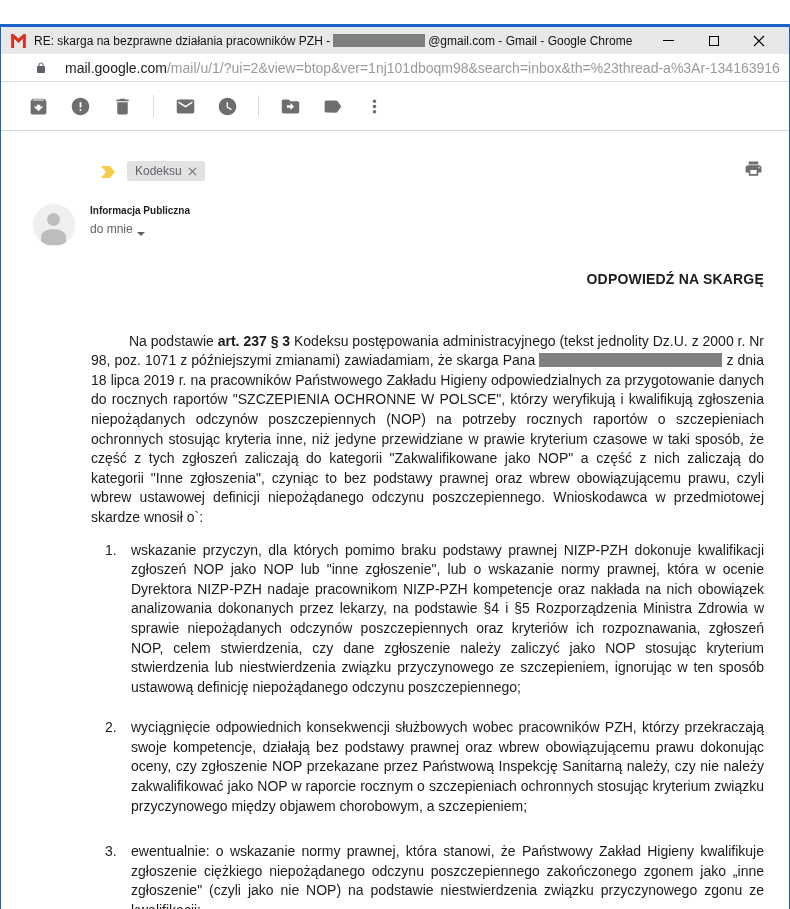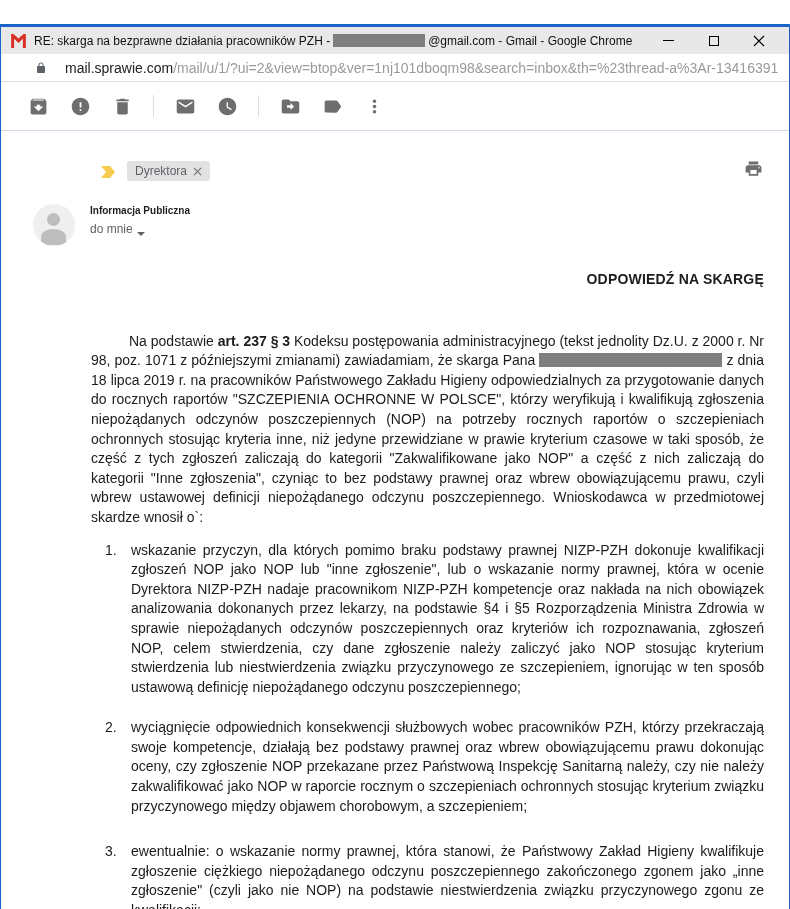--- a/index.html
+++ b/index.html
@@ -100,21 +100,21 @@
         </svg>
       </div>
     </div>
   </div>
 
   <div class="urlbar">
     <svg class="lock" viewBox="0 0 24 24">
       <path fill="#5f6368" d="M18 8h-1V6c0-2.76-2.24-5-5-5S7 3.24 7 6v2H6c-1.1 0-2 .9-2 2v10c0 1.1.9 2 2 2h12c1.1 0 2-.9 2-2V10c0-1.1-.9-2-2-2zm-9-2c0-1.71 1.39-3.1 3.1-3.1 1.71 0 3.1 1.39 3.1 3.1v2H9z"></path>
     </svg>
     <div class="url">
-      <span class="domain">mail.sprawie.com</span><span class="path">/mail/u/1/?ui=2&amp;view=btop&amp;ver=1nj101dboqm98&amp;search=inbox&amp;th=%23thread-a%3Ar-134163916...</span>
+      <span class="domain">mail.google.com</span><span class="path">/mail/u/1/?ui=2&amp;view=btop&amp;ver=1nj101dboqm98&amp;search=inbox&amp;th=%23thread-a%3Ar-134163916...</span>
     </div>
   </div>
 
   <div class="toolbar">
     <div class="tb-icon">
       <svg viewBox="0 0 24 24">
           <path d="M20.54 5.23l-1.39-1.68C18.88 3.21 18.47 3 18 3H6c-.47 0-.88.21-1.16.55L3.46 5.23C3.17 5.57 3 6.02 3 6.5V19c0 1.1.9 2 2 2h14c1.1 0 2-.9 2-2V6.5c0-.48-.17-.93-.46-1.27zM12 17.5L6.5 12H10v-2h4v2h3.5L12 17.5zM5.12 5l.81-1h12l.94 1H5.12z"></path>
         </svg>
     </div>
     <div class="tb-icon">
@@ -154,21 +154,21 @@
           <path d="M12 8c1.1 0 2-.9 2-2s-.9-2-2-2-2 .9-2 2 .9 2 2 2zm0 2c-1.1 0-2 .9-2 2s.9 2 2 2 2-.9 2-2-.9-2-2-2zm0 6c-1.1 0-2 .9-2 2s.9 2 2 2 2-.9 2-2-.9-2-2-2z"></path>
         </svg>
     </div>
   </div>
 
   <div class="subject-row">
     <svg class="imp-marker" width="19" height="14" viewBox="0 0 19 14">
       <path d="M1 1h8.2c.6 0 1.2.3 1.6.8L15 7l-4.2 5.2c-.4.5-1 .8-1.6.8H1l5-6z" fill="#f7cb4d"></path>
     </svg>
     <span class="chip">
-      <span>Dyrektora</span>
+      <span>Kodeksu</span>
       <svg width="9" height="9" viewBox="0 0 10 10">
         <path d="M1 1l8 8M9 1L1 9" stroke="#757575" stroke-width="1.4"></path>
       </svg>
     </span>
     <span class="print-btn">
       <svg viewBox="0 0 24 24">
           <path d="M19 8H5c-1.66 0-3 1.34-3 3v6h4v4h12v-4h4v-6c0-1.66-1.34-3-3-3zm-3 11H8v-5h8v5zm3-7c-.55 0-1-.45-1-1s.45-1 1-1 1 .45 1 1-.45 1-1 1zm-1-9H6v4h12V3z"></path>
         </svg>
     </span>
   </div>

